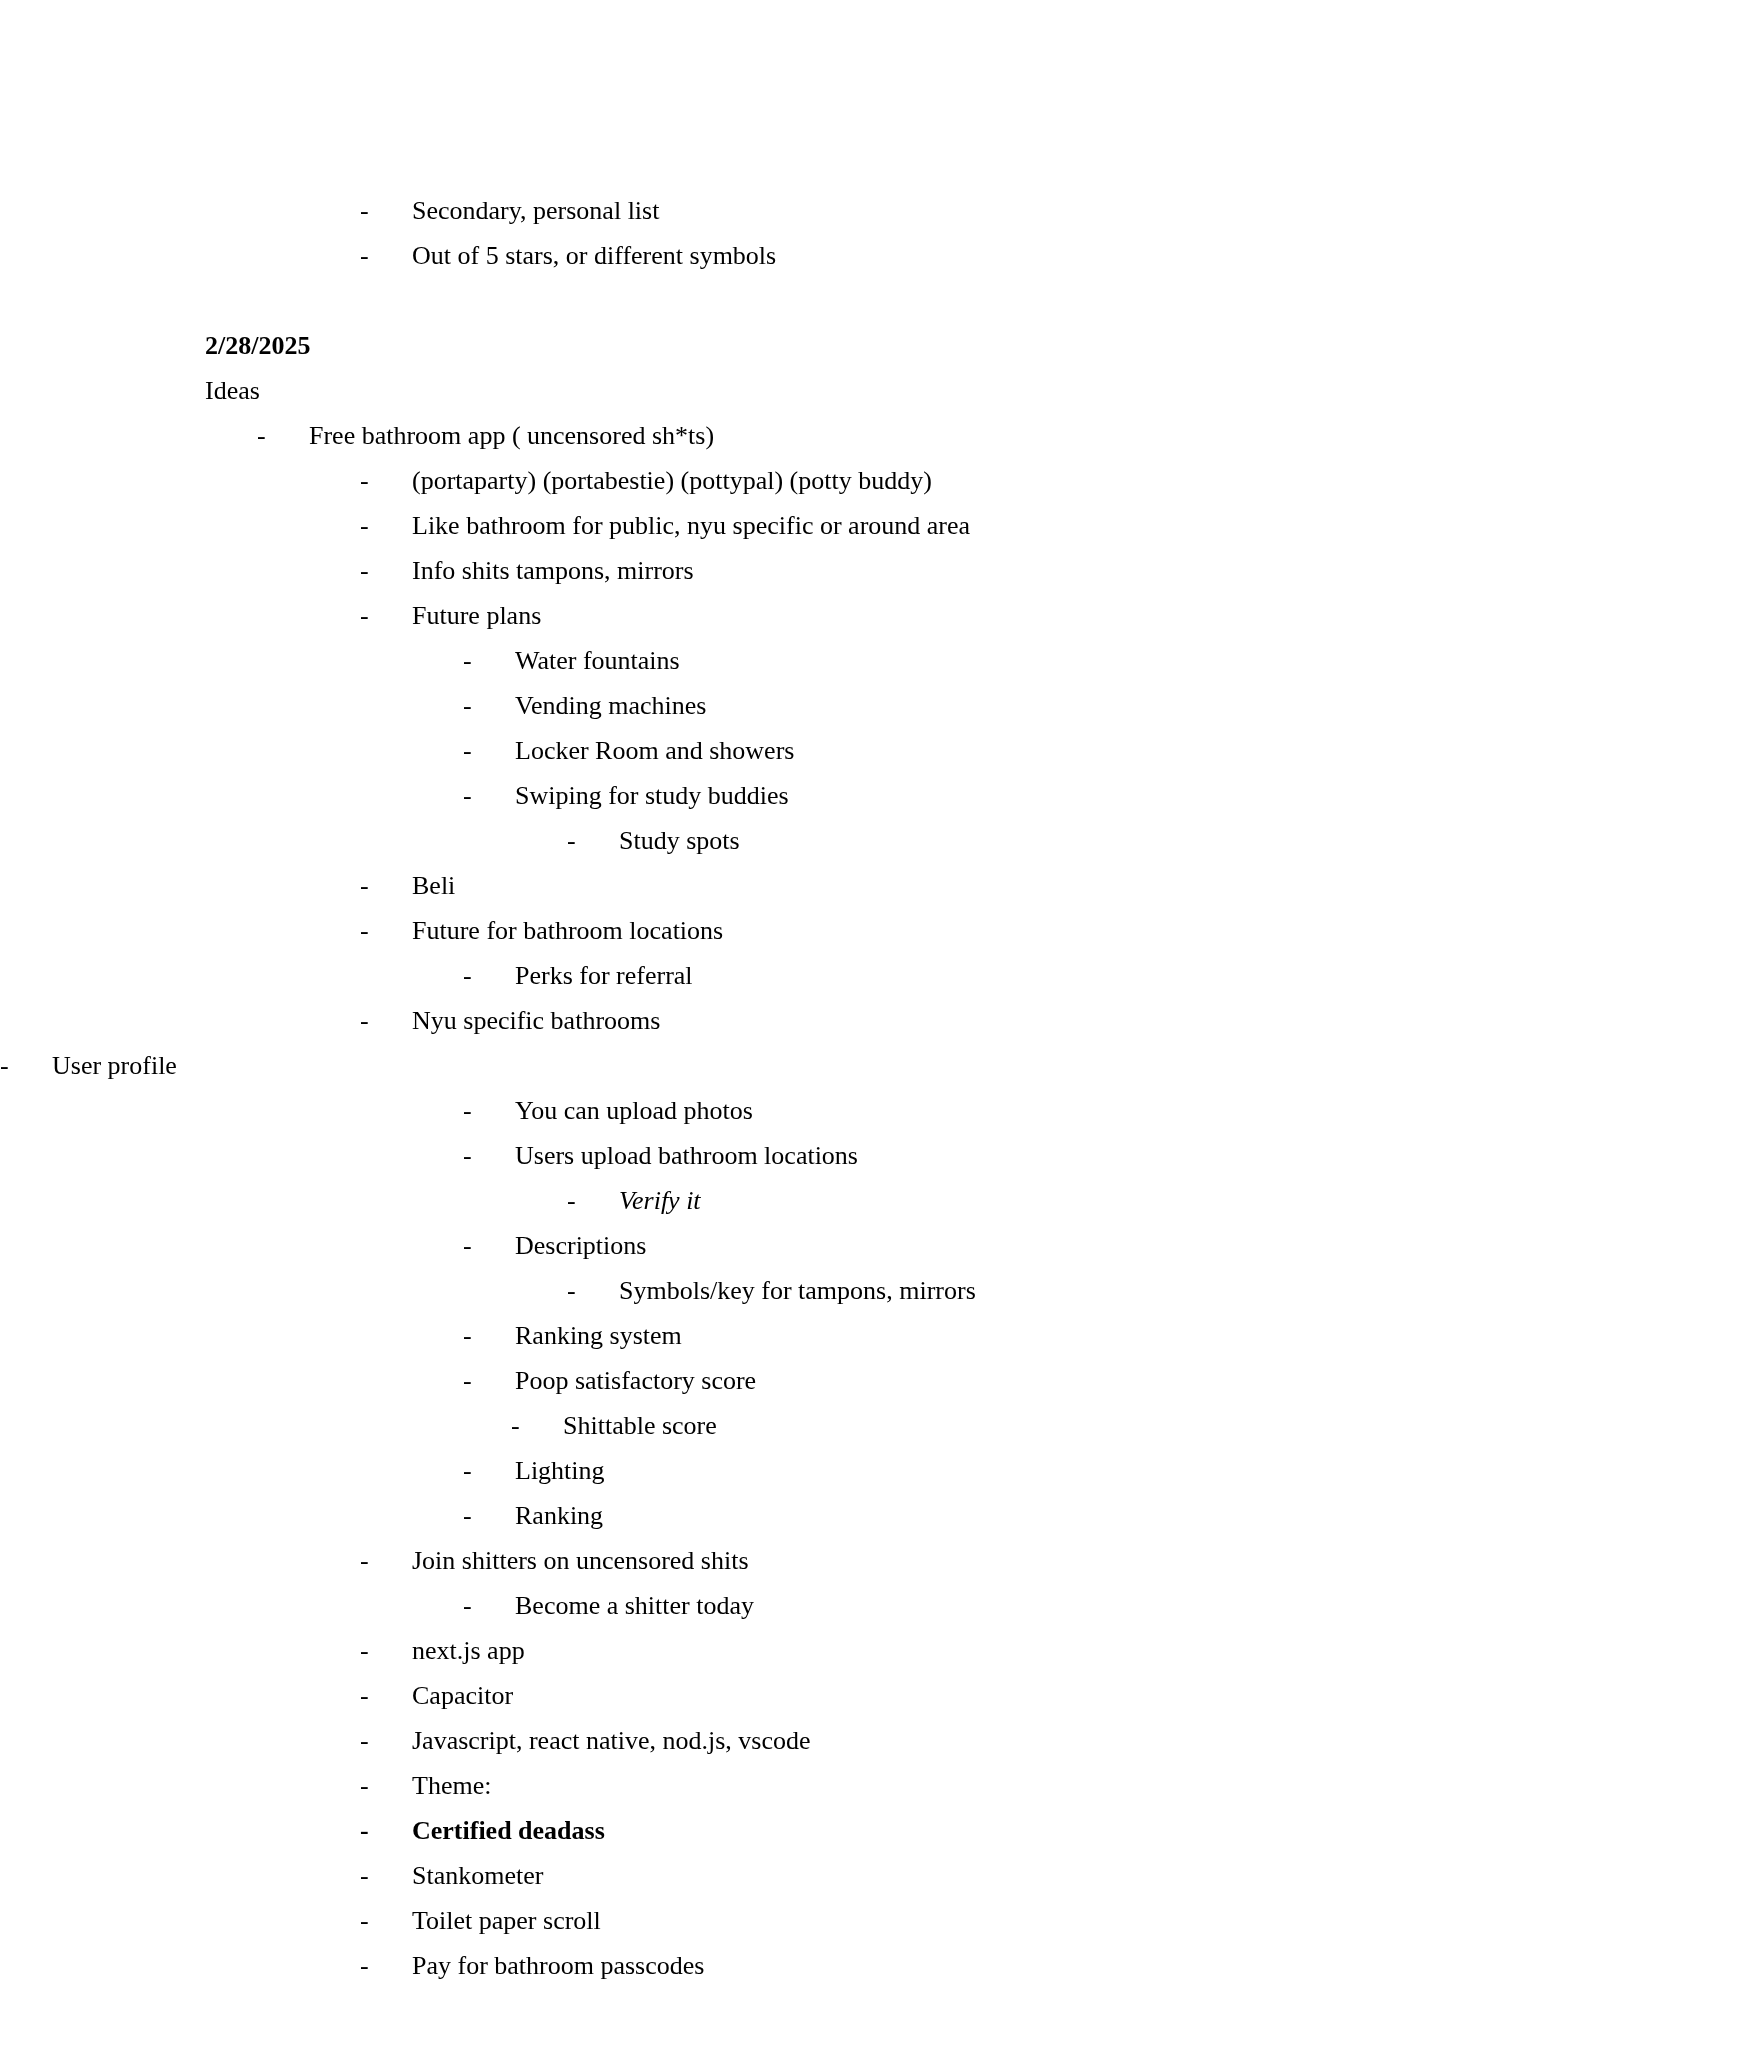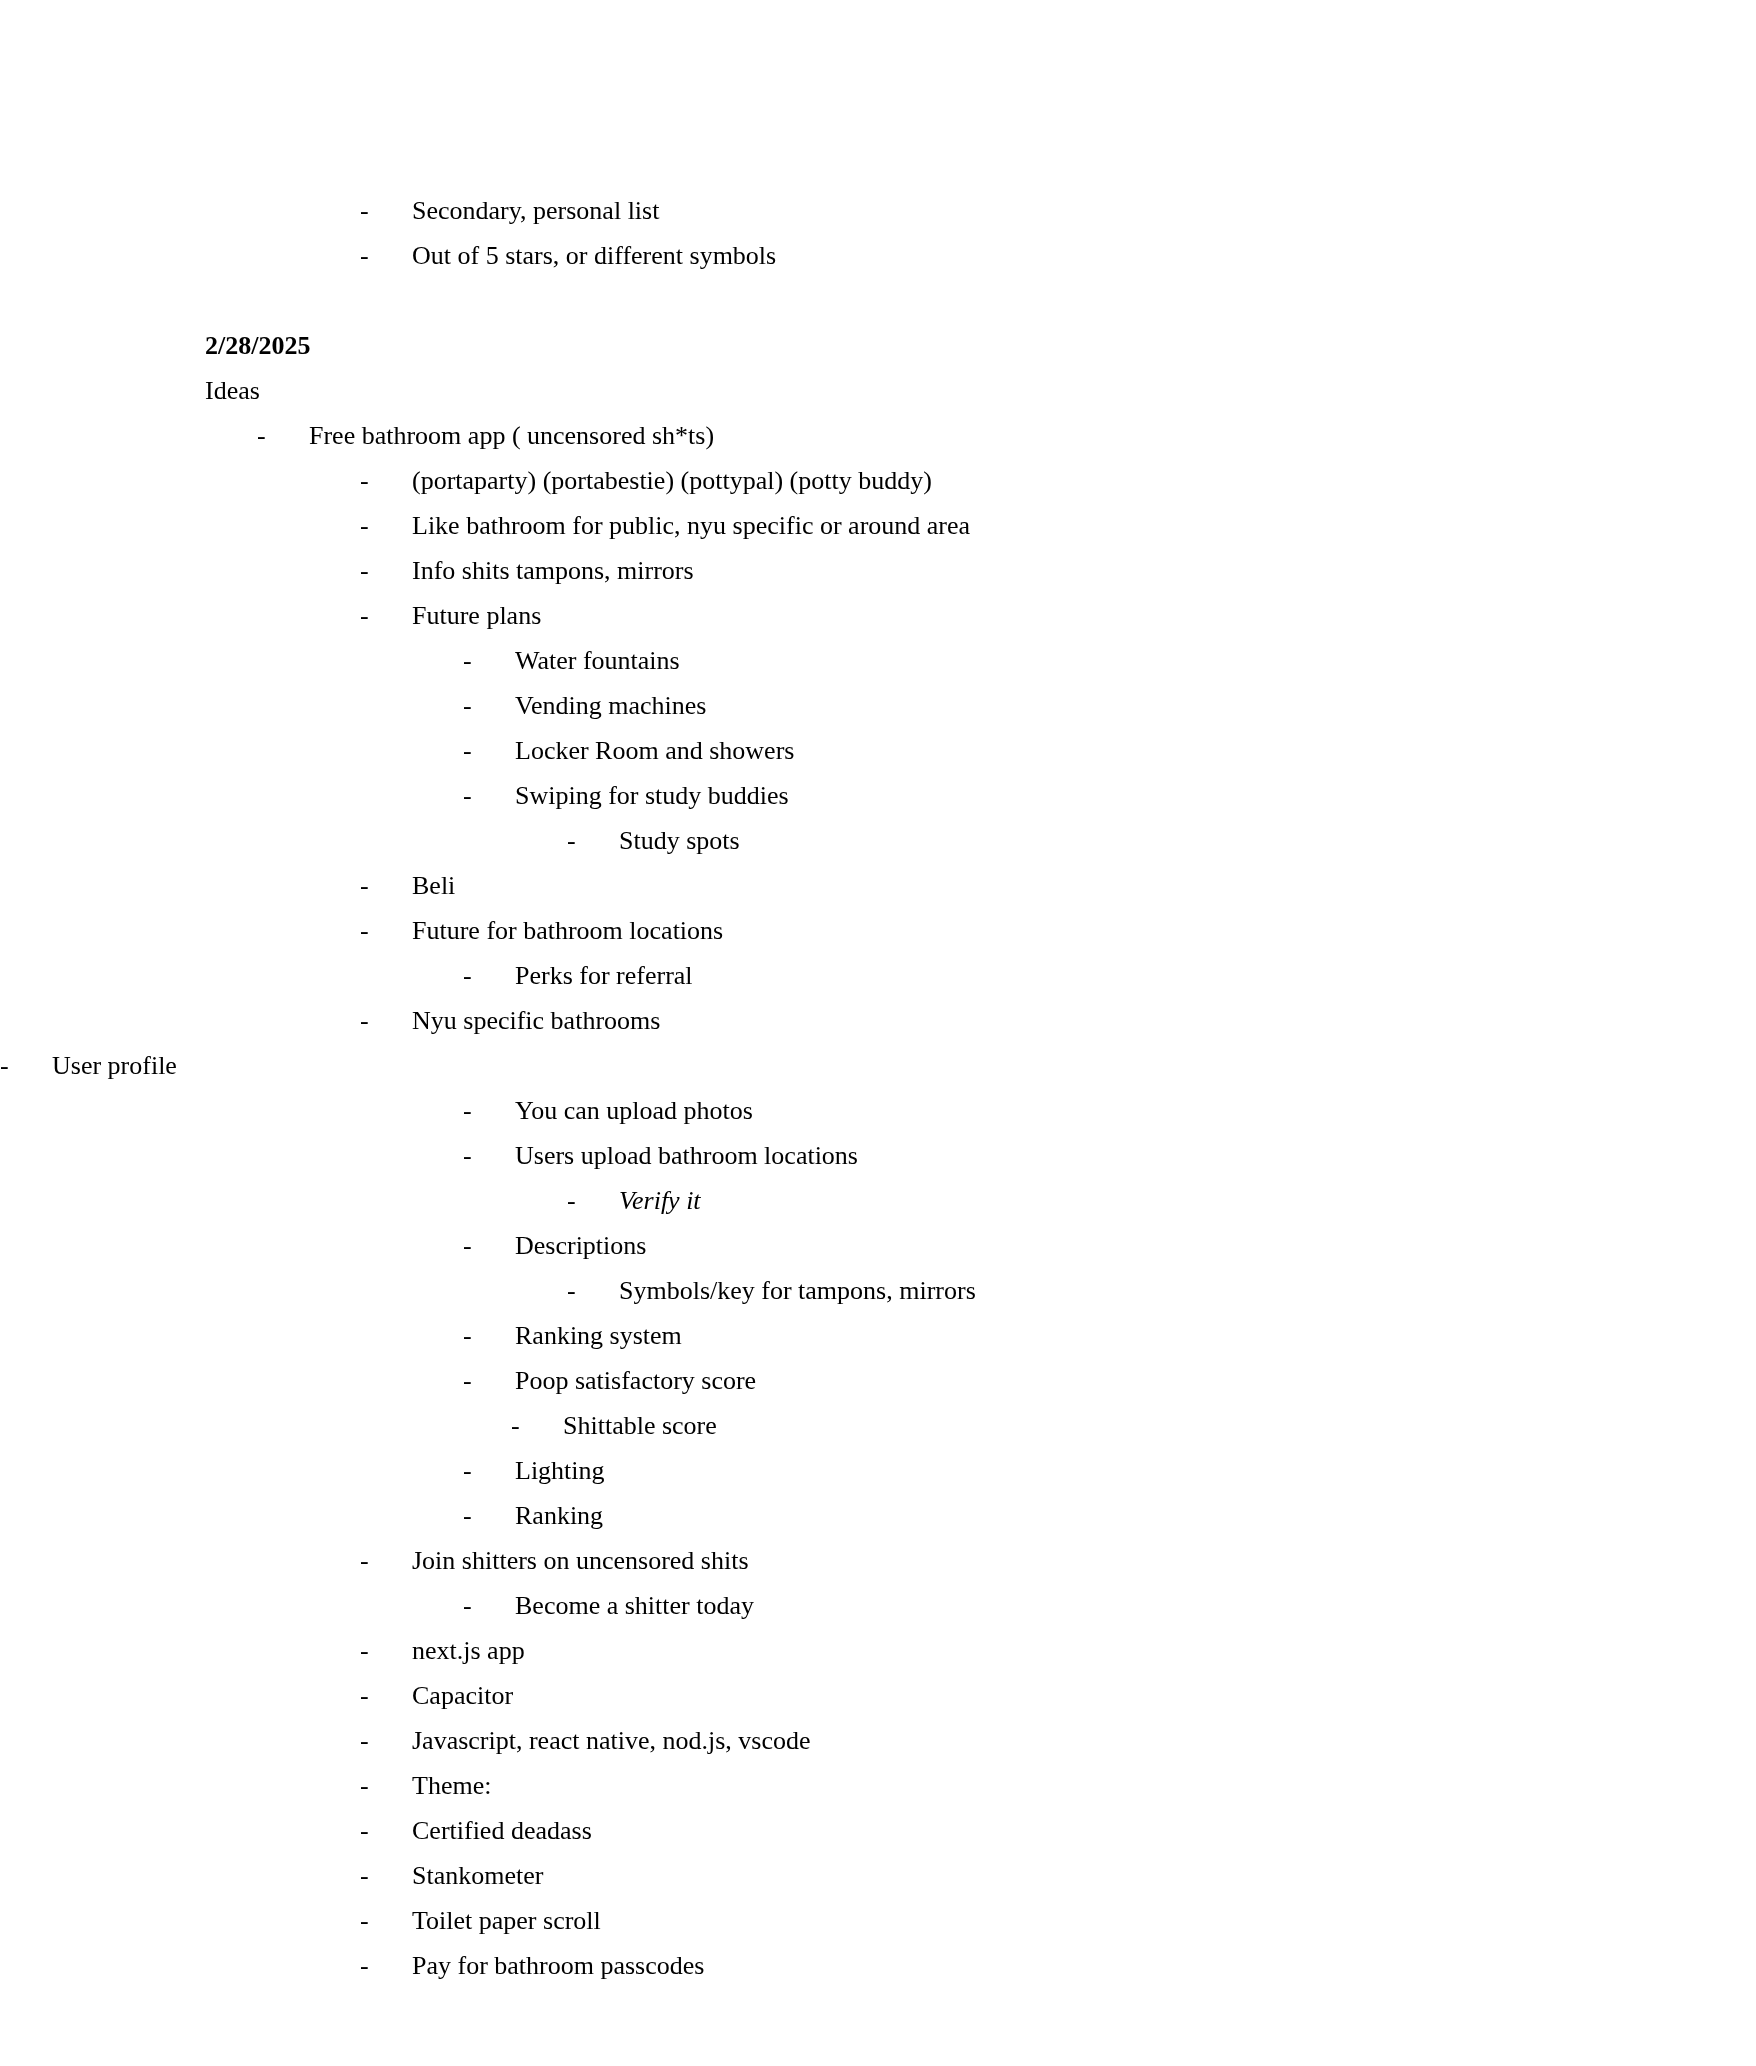--- a/index.html
+++ b/index.html
@@ -71,19 +71,19 @@
       <div class="line" style="padding-left: 463px;"><span class="dash">-</span><span>Poop satisfactory score</span></div>
       <div class="line" style="padding-left: 463px; margin-left: 48px;"><span class="dash">-</span><span>Shittable score</span></div>
       <div class="line" style="padding-left: 463px;"><span class="dash">-</span><span>Lighting</span></div>
       <div class="line" style="padding-left: 463px;"><span class="dash">-</span><span>Ranking</span></div>
       <div class="line" style="padding-left: 360px;"><span class="dash">-</span><span>Join shitters on uncensored shits</span></div>
       <div class="line" style="padding-left: 463px;"><span class="dash">-</span><span>Become a shitter today</span></div>
       <div class="line" style="padding-left: 360px;"><span class="dash">-</span><span>next.js app</span></div>
       <div class="line" style="padding-left: 360px;"><span class="dash">-</span><span>Capacitor</span></div>
       <div class="line" style="padding-left: 360px;"><span class="dash">-</span><span>Javascript, react native, nod.js, vscode</span></div>
       <div class="line" style="padding-left: 360px;"><span class="dash">-</span><span>Theme:</span></div>
-      <div class="line" style="padding-left: 360px;"><span class="dash">-</span><span>Certified deadass</span></div>
+      <div class="line" style="padding-left: 360px; font-weight: bold;"><span class="dash">-</span><span>Certified deadass</span></div>
       <div class="line" style="padding-left: 360px;"><span class="dash">-</span><span>Stankometer</span></div>
       <div class="line" style="padding-left: 360px;"><span class="dash">-</span><span>Toilet paper scroll</span></div>
       <div class="line" style="padding-left: 360px;"><span class="dash">-</span><span>Pay for bathroom passcodes</span></div>
     </div>
 </div>
 
 
 </body></html>

